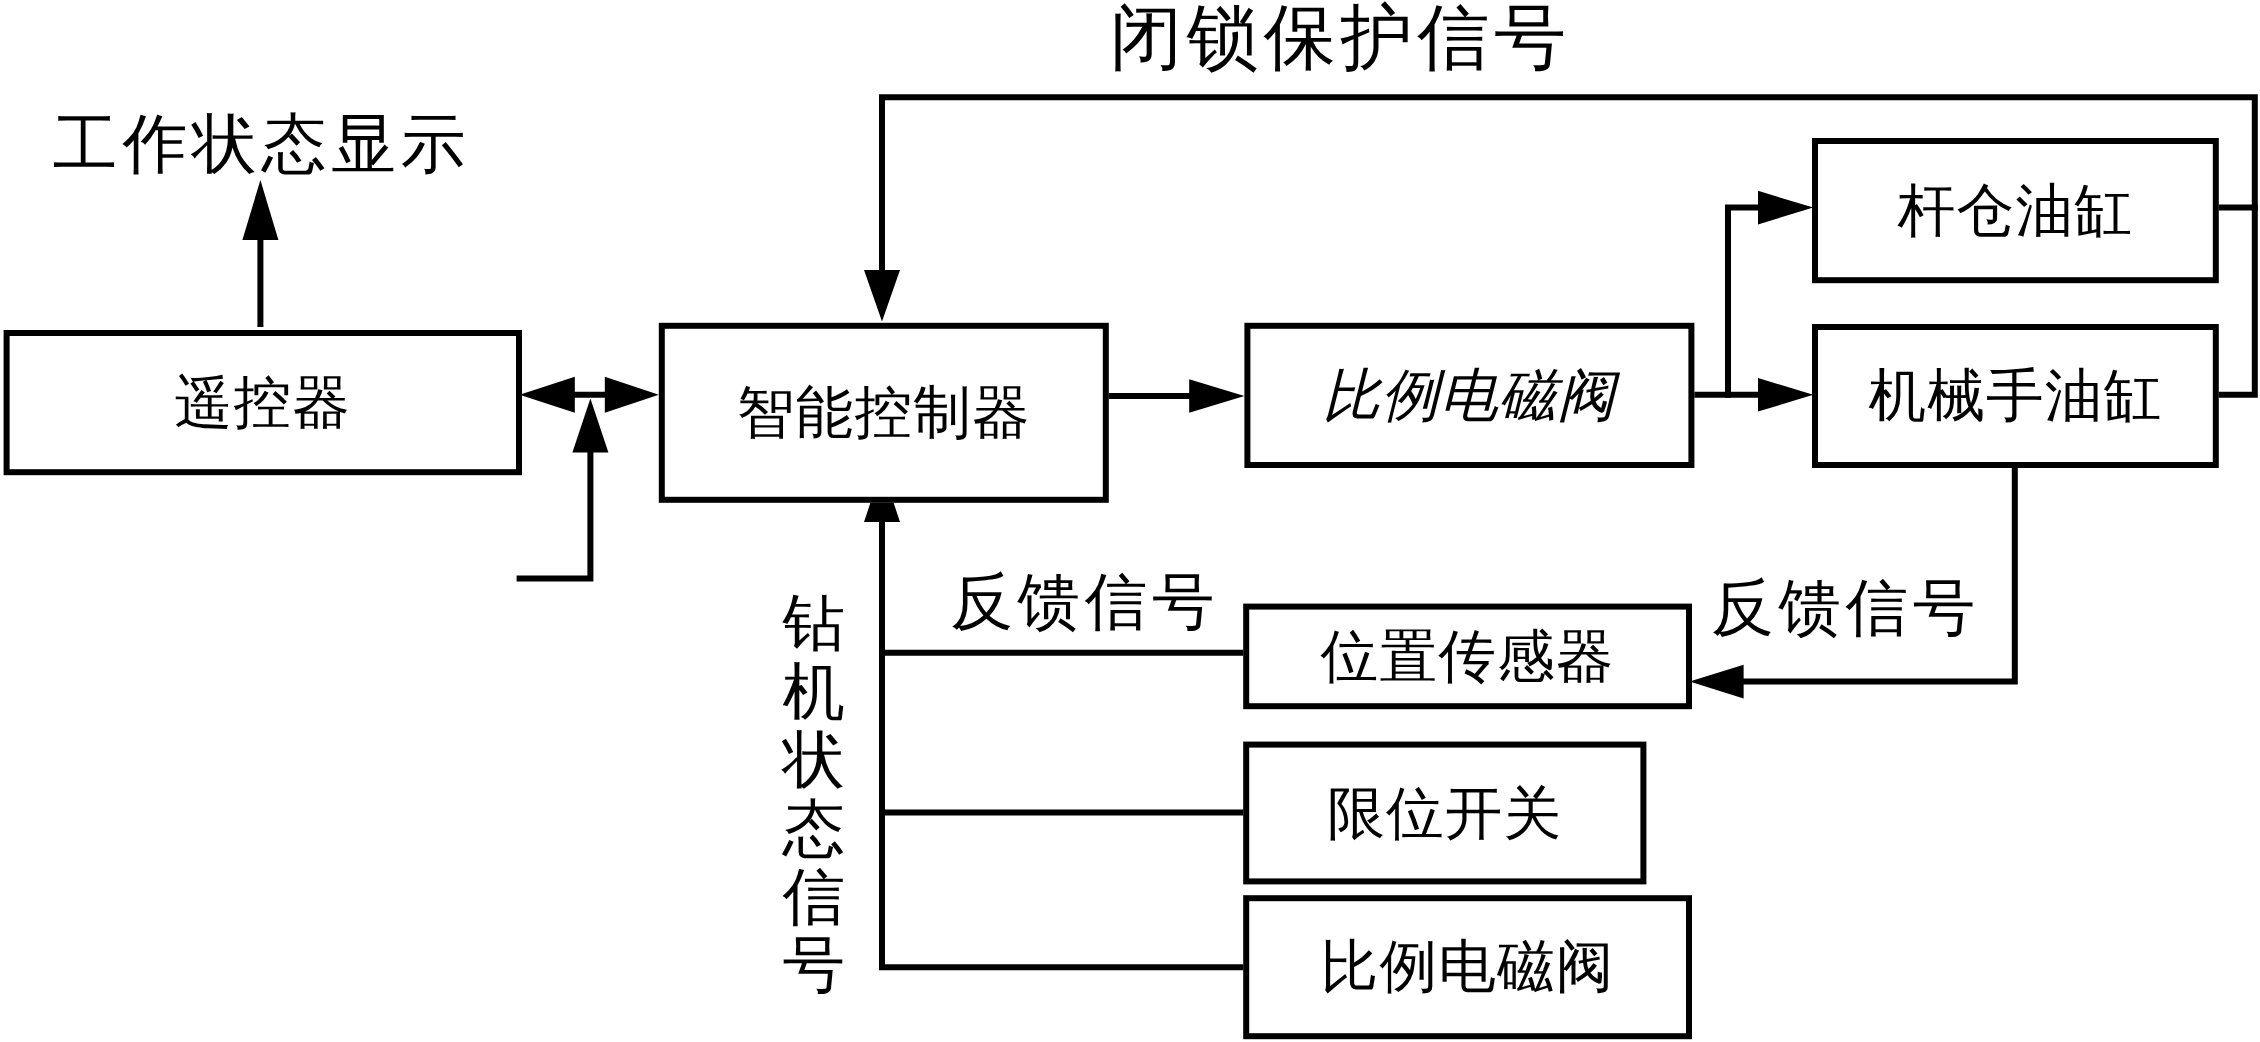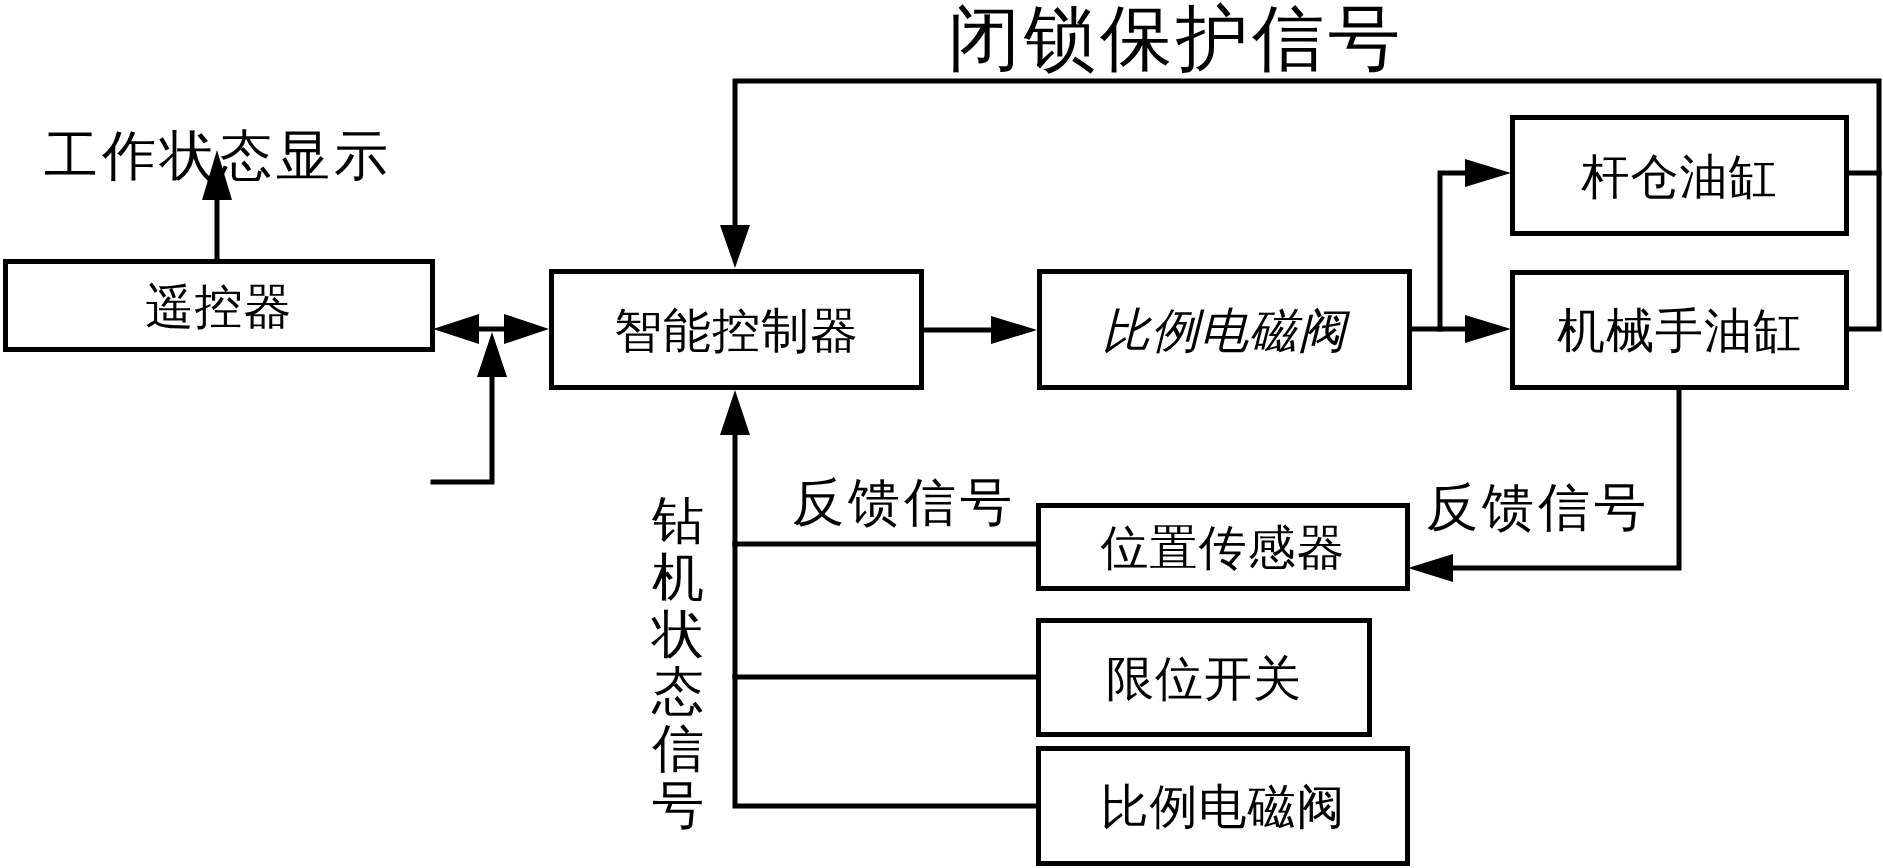--- a/index.html
+++ b/index.html
@@ -49,26 +49,26 @@
       <polygon points="492,332 477,377 507,377"></polygon>
       <polygon points="735,268 720,225 750,225"></polygon>
       <polygon points="1037,330 991,316 991,344"></polygon>
       <polygon points="1511,173 1465,159 1465,187"></polygon>
       <polygon points="1511,329 1465,315 1465,343"></polygon>
       <polygon points="1408,568 1453,554 1453,582"></polygon>
       <polygon points="735,390 720,435 750,435"></polygon>
     </g>
   </svg>
 
-  <div class="box" style="left:3px; top:259px; width:432px; height:93px;">
+  <div class="box" style="left:3px; top:275px; width:432px; height:121px;">
     <span>遥控器</span>
   </div>
 
 
-  <div class="box" style="left:549px; top:269px; width:375px; height:121px;">
+  <div class="box" style="left:549px; top:269px; width:375px; height:150px;">
     <span>智能控制器</span>
   </div>
 
   <div class="box" style="left:1037px; top:269px; width:375px; height:121px;font-style:italic;">
     <span>比例电磁阀</span>
   </div>
 
   <div class="box" style="left:1510px; top:115px; width:339px; height:121px;">
     <span>杆仓油缸</span>
   </div>
@@ -82,23 +82,23 @@
   </div>
 
   <div class="box" style="left:1036px; top:618px; width:336px; height:119px;">
     <span>限位开关</span>
   </div>
 
   <div class="box" style="left:1036px; top:746px; width:374px; height:120px;">
     <span>比例电磁阀</span>
   </div>
 
-  <div class="label" style="left:44px; top:93px; font-size:54px; letter-spacing:4px;margin-top:36px;">工作状态显示</div>
+  <div class="label" style="left:44px; top:93px; font-size:54px; letter-spacing:4px;">工作状态显示</div>
 
-  <div class="label" style="left:925px; top:2px; font-size:72px; letter-spacing:4px;margin-left:23px;">闭锁保护信号</div>
+  <div class="label" style="left:925px; top:2px; font-size:60px; letter-spacing:4px;">闭锁保护信号</div>
 
   <div class="label" style="left:792px; top:476px; font-size:52px; letter-spacing:4px;">反馈信号</div>
 
   <div class="label" style="left:1426px; top:481px; font-size:52px; letter-spacing:4px;">反馈信号</div>
 
   <div class="vlabel" style="left:648px; top:492px; font-size:52px;">钻机状态信号</div>
 
 </div>
 
 </body></html>

